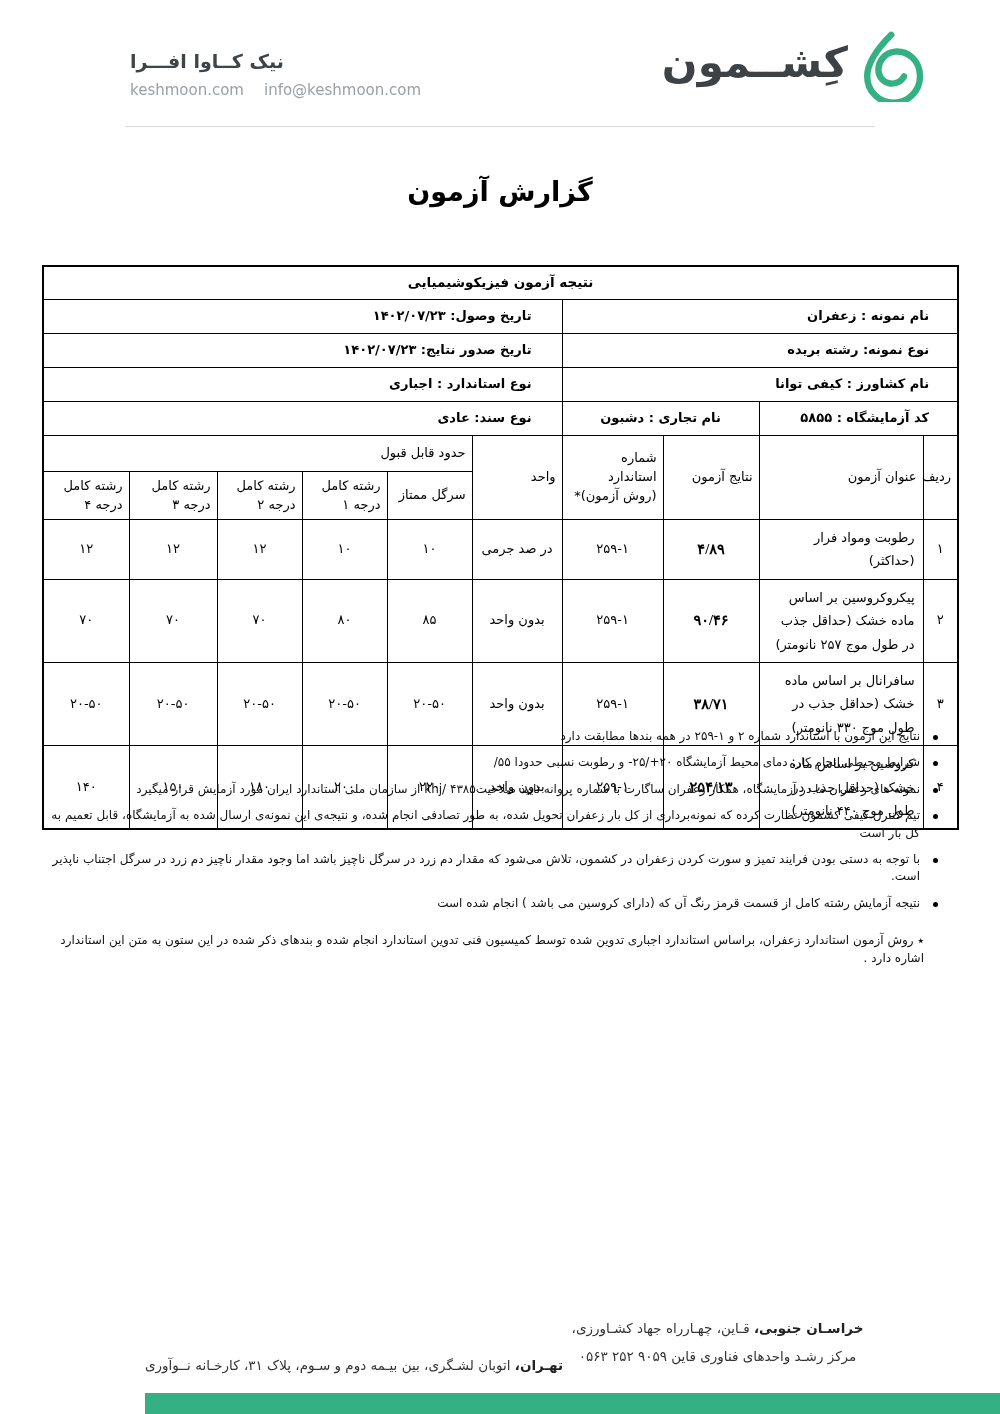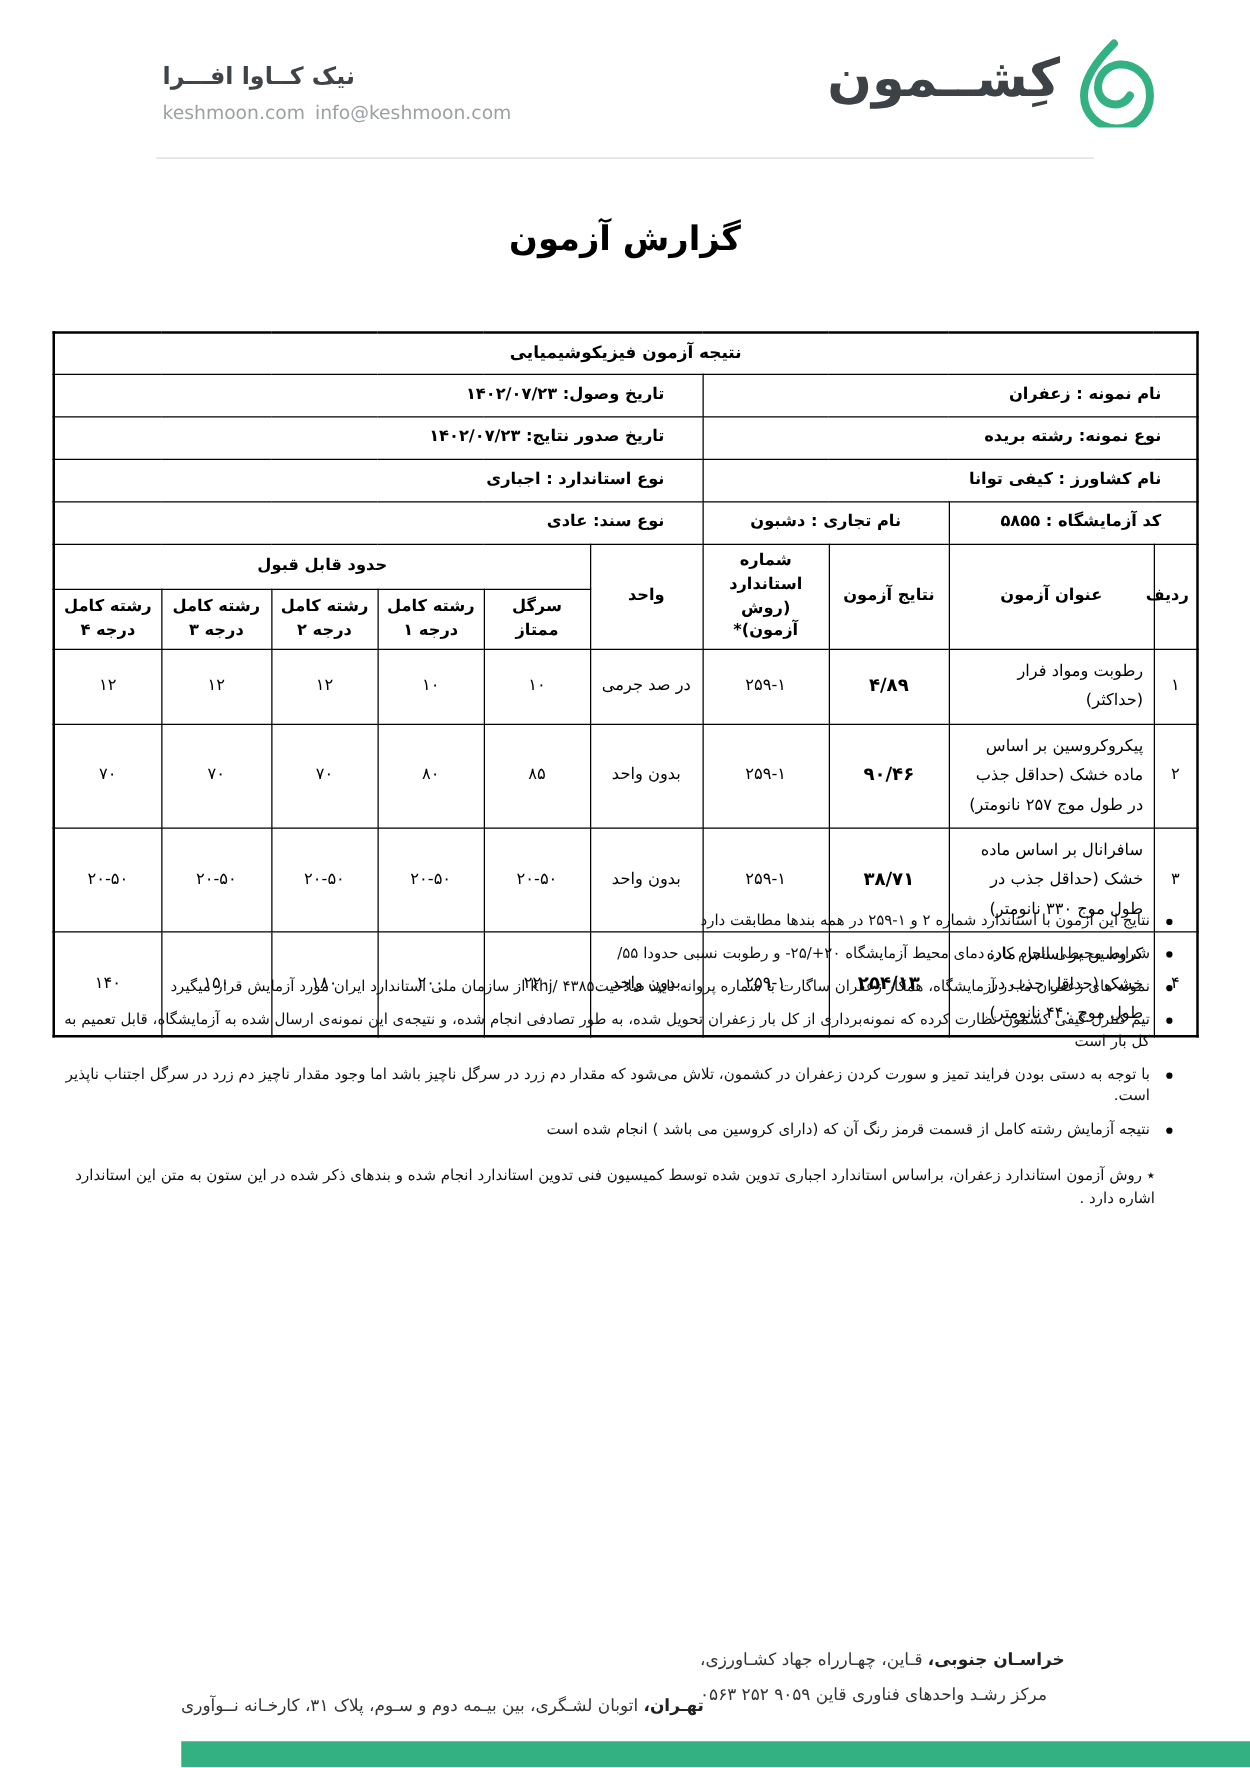--- a/index.html
+++ b/index.html
@@ -4,53 +4,53 @@
 <style>
   html,body{margin:0;padding:0;background:#ffffff;}
   body{font-family:"DejaVu Sans", sans-serif;}
   .page{position:relative;width:1000px;height:1414px;background:#fff;margin:0 auto;overflow:hidden;color:#111;}
 
   
   .logo-icon{position:absolute;right:62px;top:30px;width:84px;height:72px;}
   .logo-text{position:absolute;right:152px;top:38px;font-size:42px;font-weight:bold;color:#3c4246;direction:rtl;}
   .company{position:absolute;left:130px;top:50px;text-align:left;}
   .company-name{font-size:19px;font-weight:bold;color:#3f4448;direction:rtl;text-align:left;}
-  .company-contact{margin-top:9px;font-size:15px;color:#9aa0a4;direction:ltr;display:flex;gap:8px;}
+  .company-contact{margin-top:9px;font-size:15px;color:#9aa0a4;direction:ltr;display:flex;gap:20px;}
   .divider{position:absolute;top:126px;left:125px;right:125px;border-top:1px solid #dadada;}
 
   
   .doc-title{position:absolute;top:176px;left:0;right:0;text-align:center;font-size:27px;font-weight:bold;color:#000;direction:rtl;}
 
   
   table.report{position:absolute;top:265px;left:42px;width:916px;border-collapse:collapse;direction:rtl;font-size:13px;color:#000;table-layout:fixed;border:2px solid #000;}
   .report td,.report th{border:1px solid #000;padding:3px 6px;vertical-align:middle;line-height:1.45;}
   .report .sec-title{height:26px;text-align:center;font-weight:bold;font-size:13.5px;}
   .report .info td{height:27px;font-weight:bold;}
   .report .info-r{text-align:right;padding-right:28px;}
   .report .info-l{text-align:right;padding-right:30px;}
   .report .info-m{text-align:center;}
-  .report th{font-weight:bold;text-align:center;white-space:pre-line;}
+  .report th{font-weight:normal;text-align:right;white-space:pre-line;}
   .report .h1{height:36px;}
   .report .h2{height:48px;}
   .report td.c{text-align:center;}
   .report td.test-title{text-align:right;padding:6px 8px;line-height:1.8;}
-  .report td.result{text-align:center;font-weight:bold;font-size:14.5px;}
+  .report td.result{text-align:center;font-weight:bold;font-size:14.5px;font-family:Liberation Serif, serif;}
   .report tr.r-sm{height:28px;}
   .report tr.r-md{height:66px;}
   .report tr.r-lg{height:70px;}
 
   
   .notes{position:absolute;top:728px;right:58px;left:40px;direction:rtl;font-size:12px;color:#101010;}
   .notes ul{list-style:none;margin:0;padding:0;}
   .notes li{position:relative;padding:0 22px 0 0;margin-bottom:9px;line-height:1.45;}
   .notes li::before{content:"";position:absolute;right:4px;top:7px;width:5px;height:5px;border-radius:50%;background:#000;}
   .star-note{margin-top:20px;padding-right:18px;line-height:1.45;}
 
   
-  .footer-right{position:absolute;top:1320px;right:95px;width:345px;direction:rtl;text-align:left;font-size:13.5px;color:#333;}
+  .footer-right{position:absolute;top:1320px;right:110px;width:345px;direction:rtl;text-align:center;font-size:13.5px;color:#333;}
   .footer-right .l1{margin-bottom:12px;}
   .footer-right b, .footer-left b{font-weight:bold;color:#222;}
   .footer-left{position:absolute;top:1357px;left:143px;width:422px;direction:rtl;text-align:center;font-size:13.5px;color:#333;}
   .green-bar{position:absolute;left:145px;right:0;bottom:0;height:21px;background:#34b183;}
 </style>
 </head>
 <body>
 
 <div class="page">
 

